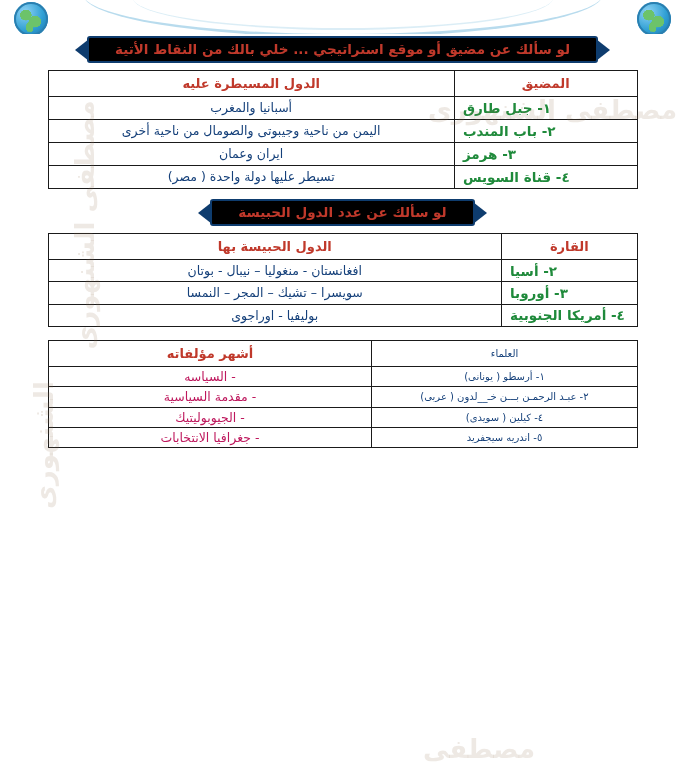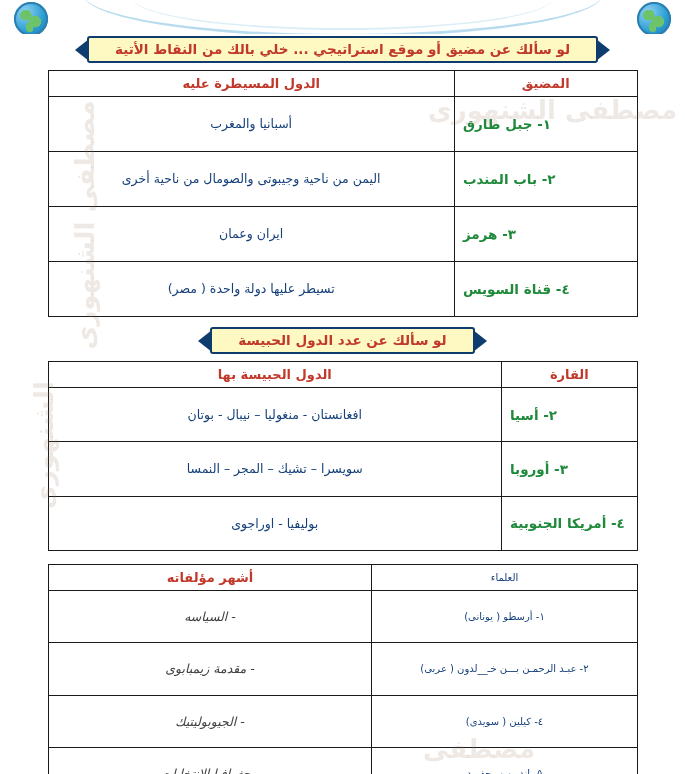--- a/index.html
+++ b/index.html
@@ -69,21 +69,21 @@
     display: flex;
     justify-content: center;
     margin: 0;
   }
   .ribbon {
     position: relative;
     display: inline-block;
     padding: 3px 26px 4px 26px;
     border: 2px solid #0e3c6e;
     border-radius: 3px;
-    background: #fef9c3;
+    background: #000000;
     color: #c0392b;
     font-size: 13.5px;
     font-weight: bold;
     white-space: nowrap;
     letter-spacing: 0;
   }
   .ribbon::before,
   .ribbon::after {
     content: "";
     position: absolute;
@@ -107,21 +107,21 @@
     margin: 7px auto 0 auto;
     width: 590px;
   }
   table.doc {
     width: 100%;
     border-collapse: collapse;
     background: rgba(255,255,255,0.86);
   }
   table.doc th, table.doc td {
     border: 1.6px solid #1a1a1a;
-    padding: 16px 8px;
+    padding: 0 8px;
     vertical-align: middle;
   }
   table.doc th {
     color: #c0392b;
     font-size: 13px;
     font-weight: bold;
     text-align: center;
     padding: 5px 6px;
   }
   .col-key {
@@ -142,21 +142,21 @@
   
   #straits-table td.col-val { font-size: 12.5px; }
   #straits-table td { height: 22px; }
 
   
   #landlocked-table .col-key { width: 23%; }
   #landlocked-table td.col-val { font-size: 12.5px; line-height: 1.7; }
 
   
   #scholars-table .col-key { width: 45%; color: #15407a; font-size: 10px; font-weight: normal; text-align: center;}
-  #scholars-table td.col-val { color: #404040; font-size: 12.5px; text-align: center; font-style: italic; }
+  #scholars-table td.col-val { color: #be185d; font-size: 12.5px; text-align: center; }
   #scholars-table th { font-size: 13px; }
 
   
   .wm {
     position: absolute;
     color: rgba(150, 120, 90, 0.16);
     font-size: 26px;
     font-weight: bold;
     pointer-events: none;
     user-select: none;
@@ -258,21 +258,21 @@
         <th>أشهر مؤلفاته</th>
       </tr>
     </thead>
     <tbody>
       <tr>
         <td class="col-key">١- أرسطو ( يونانى)</td>
         <td class="col-val">- السياسه</td>
       </tr>
       <tr>
         <td class="col-key">٢- عبـد الرحمـن بـــن خـ__لدون ( عربى)</td>
-        <td class="col-val">- مقدمة زيمبابوى</td>
+        <td class="col-val">- مقدمة السياسية</td>
       </tr>
       <tr>
         <td class="col-key">٤- كيلين ( سويدى)</td>
         <td class="col-val">- الجيوبوليتيك</td>
       </tr>
       <tr>
         <td class="col-key">٥- اندريه سيجفريد</td>
         <td class="col-val">- جغرافيا الانتخابات</td>
       </tr>
     </tbody>

